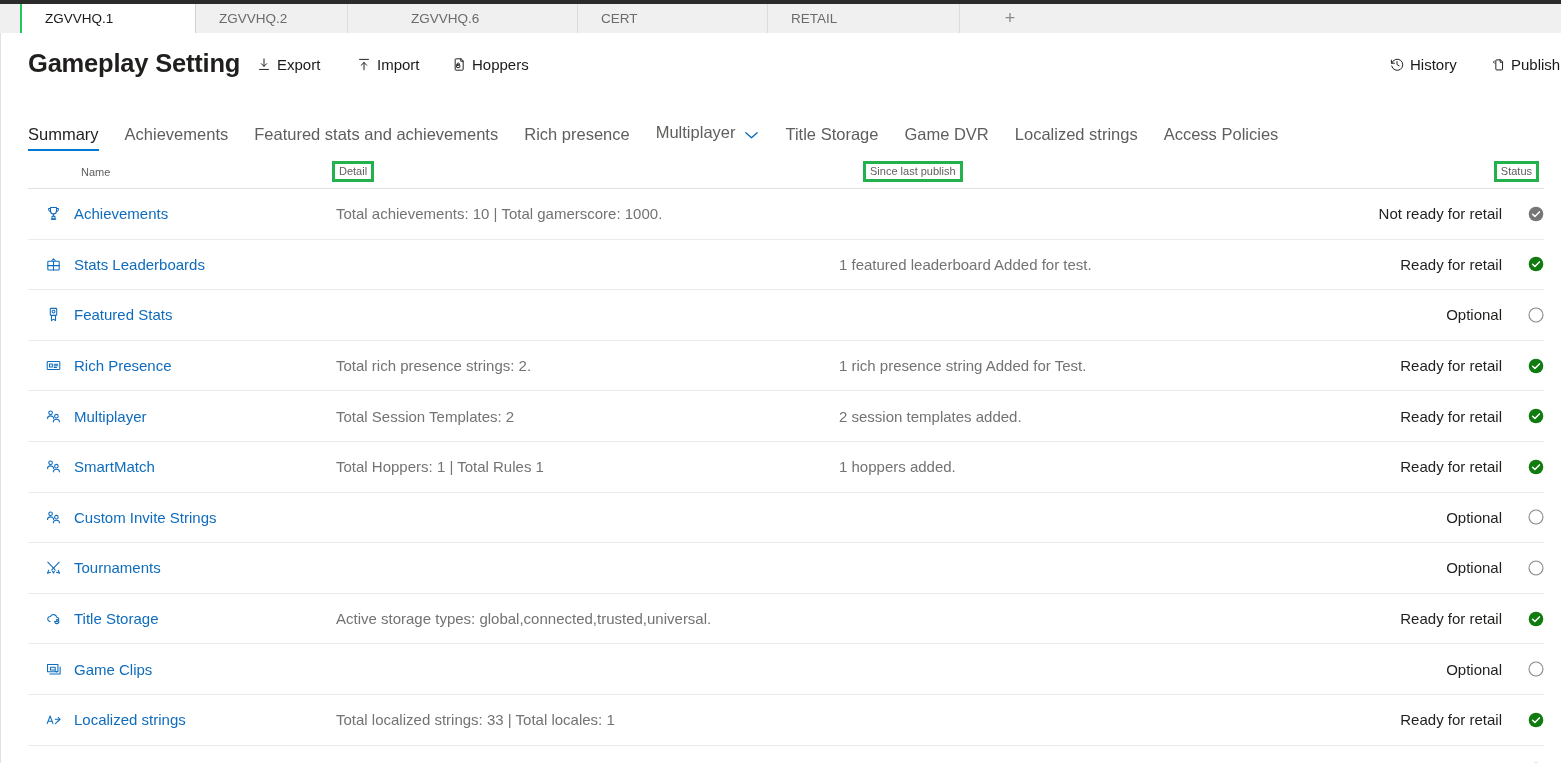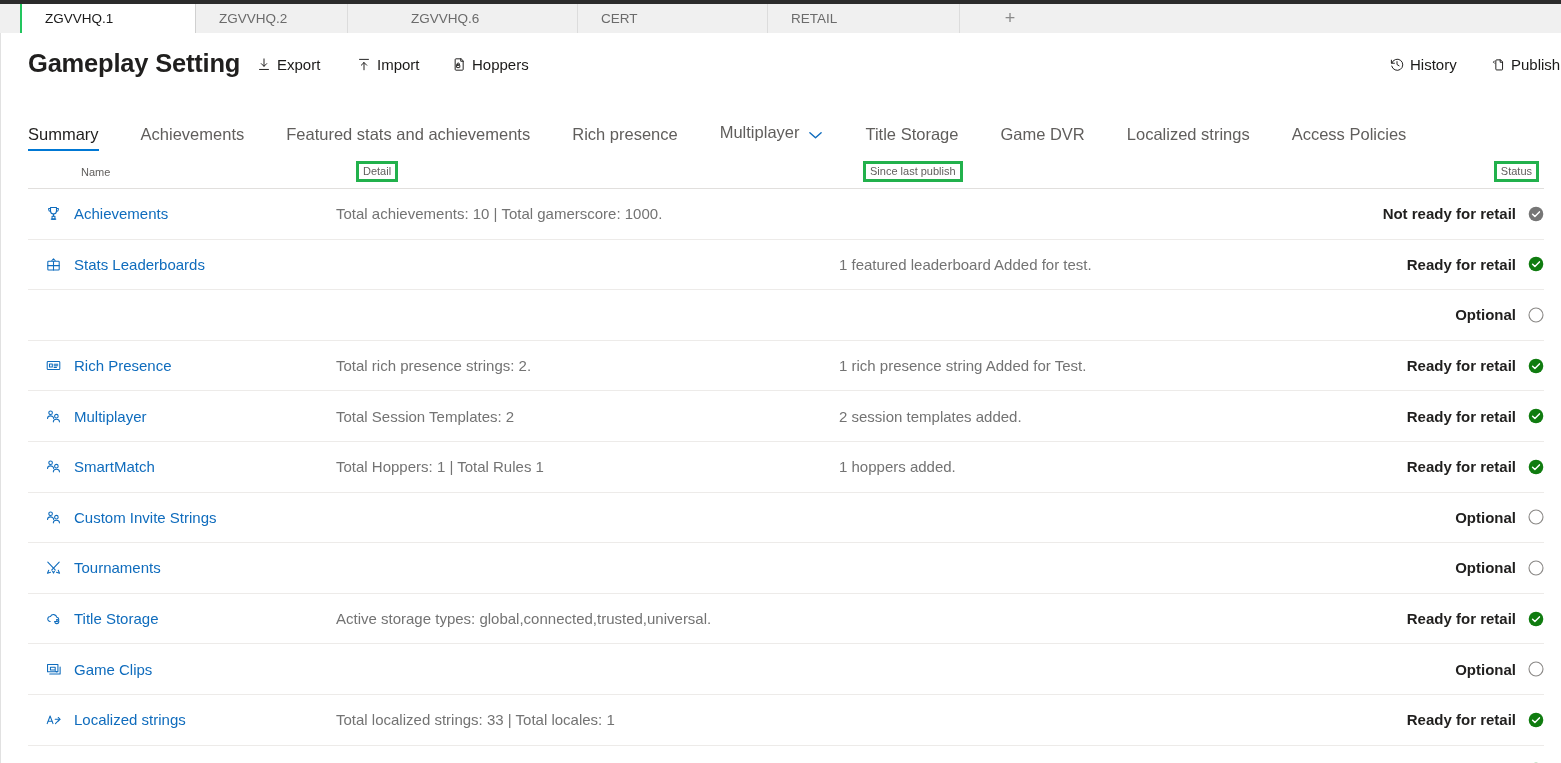--- a/index.html
+++ b/index.html
@@ -105,21 +105,21 @@
     white-space: nowrap;
   }
   .cmd svg { display: block; flex: 0 0 auto; }
 
   
   .pivots {
     position: absolute;
     top: 86px; left: 27px;
     display: flex;
     align-items: flex-end;
-    gap: 16px;
+    gap: 0;
     height: 32px;
   }
   .pivot {
     font-size: 16.5px;
     color: #605e5c;
     padding: 0 13px 7px 13px;
     cursor: pointer;
     white-space: nowrap;
     position: relative;
     line-height: 20px;
@@ -162,21 +162,21 @@
     color: #605e5c;
     white-space: nowrap;
   }
   .th.boxed {
     border: 3px solid #22b14c;
     padding: 1px 4px 2px 4px;
     top: 1px;
     background: #ffffff;
   }
   .th-name   { left: 17px; margin-left: 36px; }
-  .th-detail { left: 328px; }
+  .th-detail { left: 304px; }
   .th-since  { left: 835px; }
   .th-status { right: 5px; }
 
   .row {
     position: relative;
     height: 49.6px;
     border-bottom: 1px solid #edebe9;
     margin: 0 18px 0 27px;
   }
   .cell {
@@ -193,23 +193,22 @@
     left: 17px;
     gap: 12px;
     color: #0f6cbd;
     cursor: pointer;
   }
   .cell-name .nm { color: #0f6cbd; }
   .cell-detail { left: 308px; }
   .cell-since  { left: 811px; }
   .cell-status {
     right: 0;
-    gap: 12px;
+    gap: 26px;
     color: #201f1e;
-    font-weight: bold;
   }
   .icon-slot {
     width: 17px;
     height: 17px;
     display: flex;
     align-items: center;
     justify-content: center;
     flex: 0 0 auto;
   }
   .statusdot { flex: 0 0 auto; display: block; }
@@ -361,20 +360,30 @@
             <span>Ready for retail</span>
             <span style="display: flex;">
               <svg class="statusdot" width="16" height="16" viewBox="0 0 16 16">
                 <circle cx="8" cy="8" r="7.3" fill="#107c10"></circle>
                 <path d="M4.6 8.2 6.9 10.5 11.4 5.9" fill="none" stroke="#ffffff" stroke-width="1.5" stroke-linecap="round" stroke-linejoin="round"></path>
               </svg>
             </span>
           </div>
         </div>
         <div class="row">
+          <div class="cell cell-name">
+            <span class="icon-slot">
+              <svg width="17" height="17" viewBox="0 0 20 20" fill="none" stroke="#0f6cbd" stroke-width="1.25" stroke-linecap="round" stroke-linejoin="round">
+                <rect x="6.2" y="2.8" width="7.6" height="8.2" rx="1.1"></rect>
+                <circle cx="10" cy="6.6" r="1.7"></circle>
+                <path d="M7.6 11v6.2L10 15.5l2.4 1.7V11"></path>
+              </svg>
+            </span>
+            <span class="nm">Featured Stats</span>
+          </div>
           <div class="cell cell-detail"></div>
           <div class="cell cell-since"></div>
           <div class="cell cell-status">
             <span>Optional</span>
             <span style="display: flex;">
               <svg class="statusdot" width="16" height="16" viewBox="0 0 16 16">
                 <circle cx="8" cy="8" r="7" fill="#ffffff" stroke="#8a8886" stroke-width="1.1"></circle>
               </svg>
             </span>
           </div>

